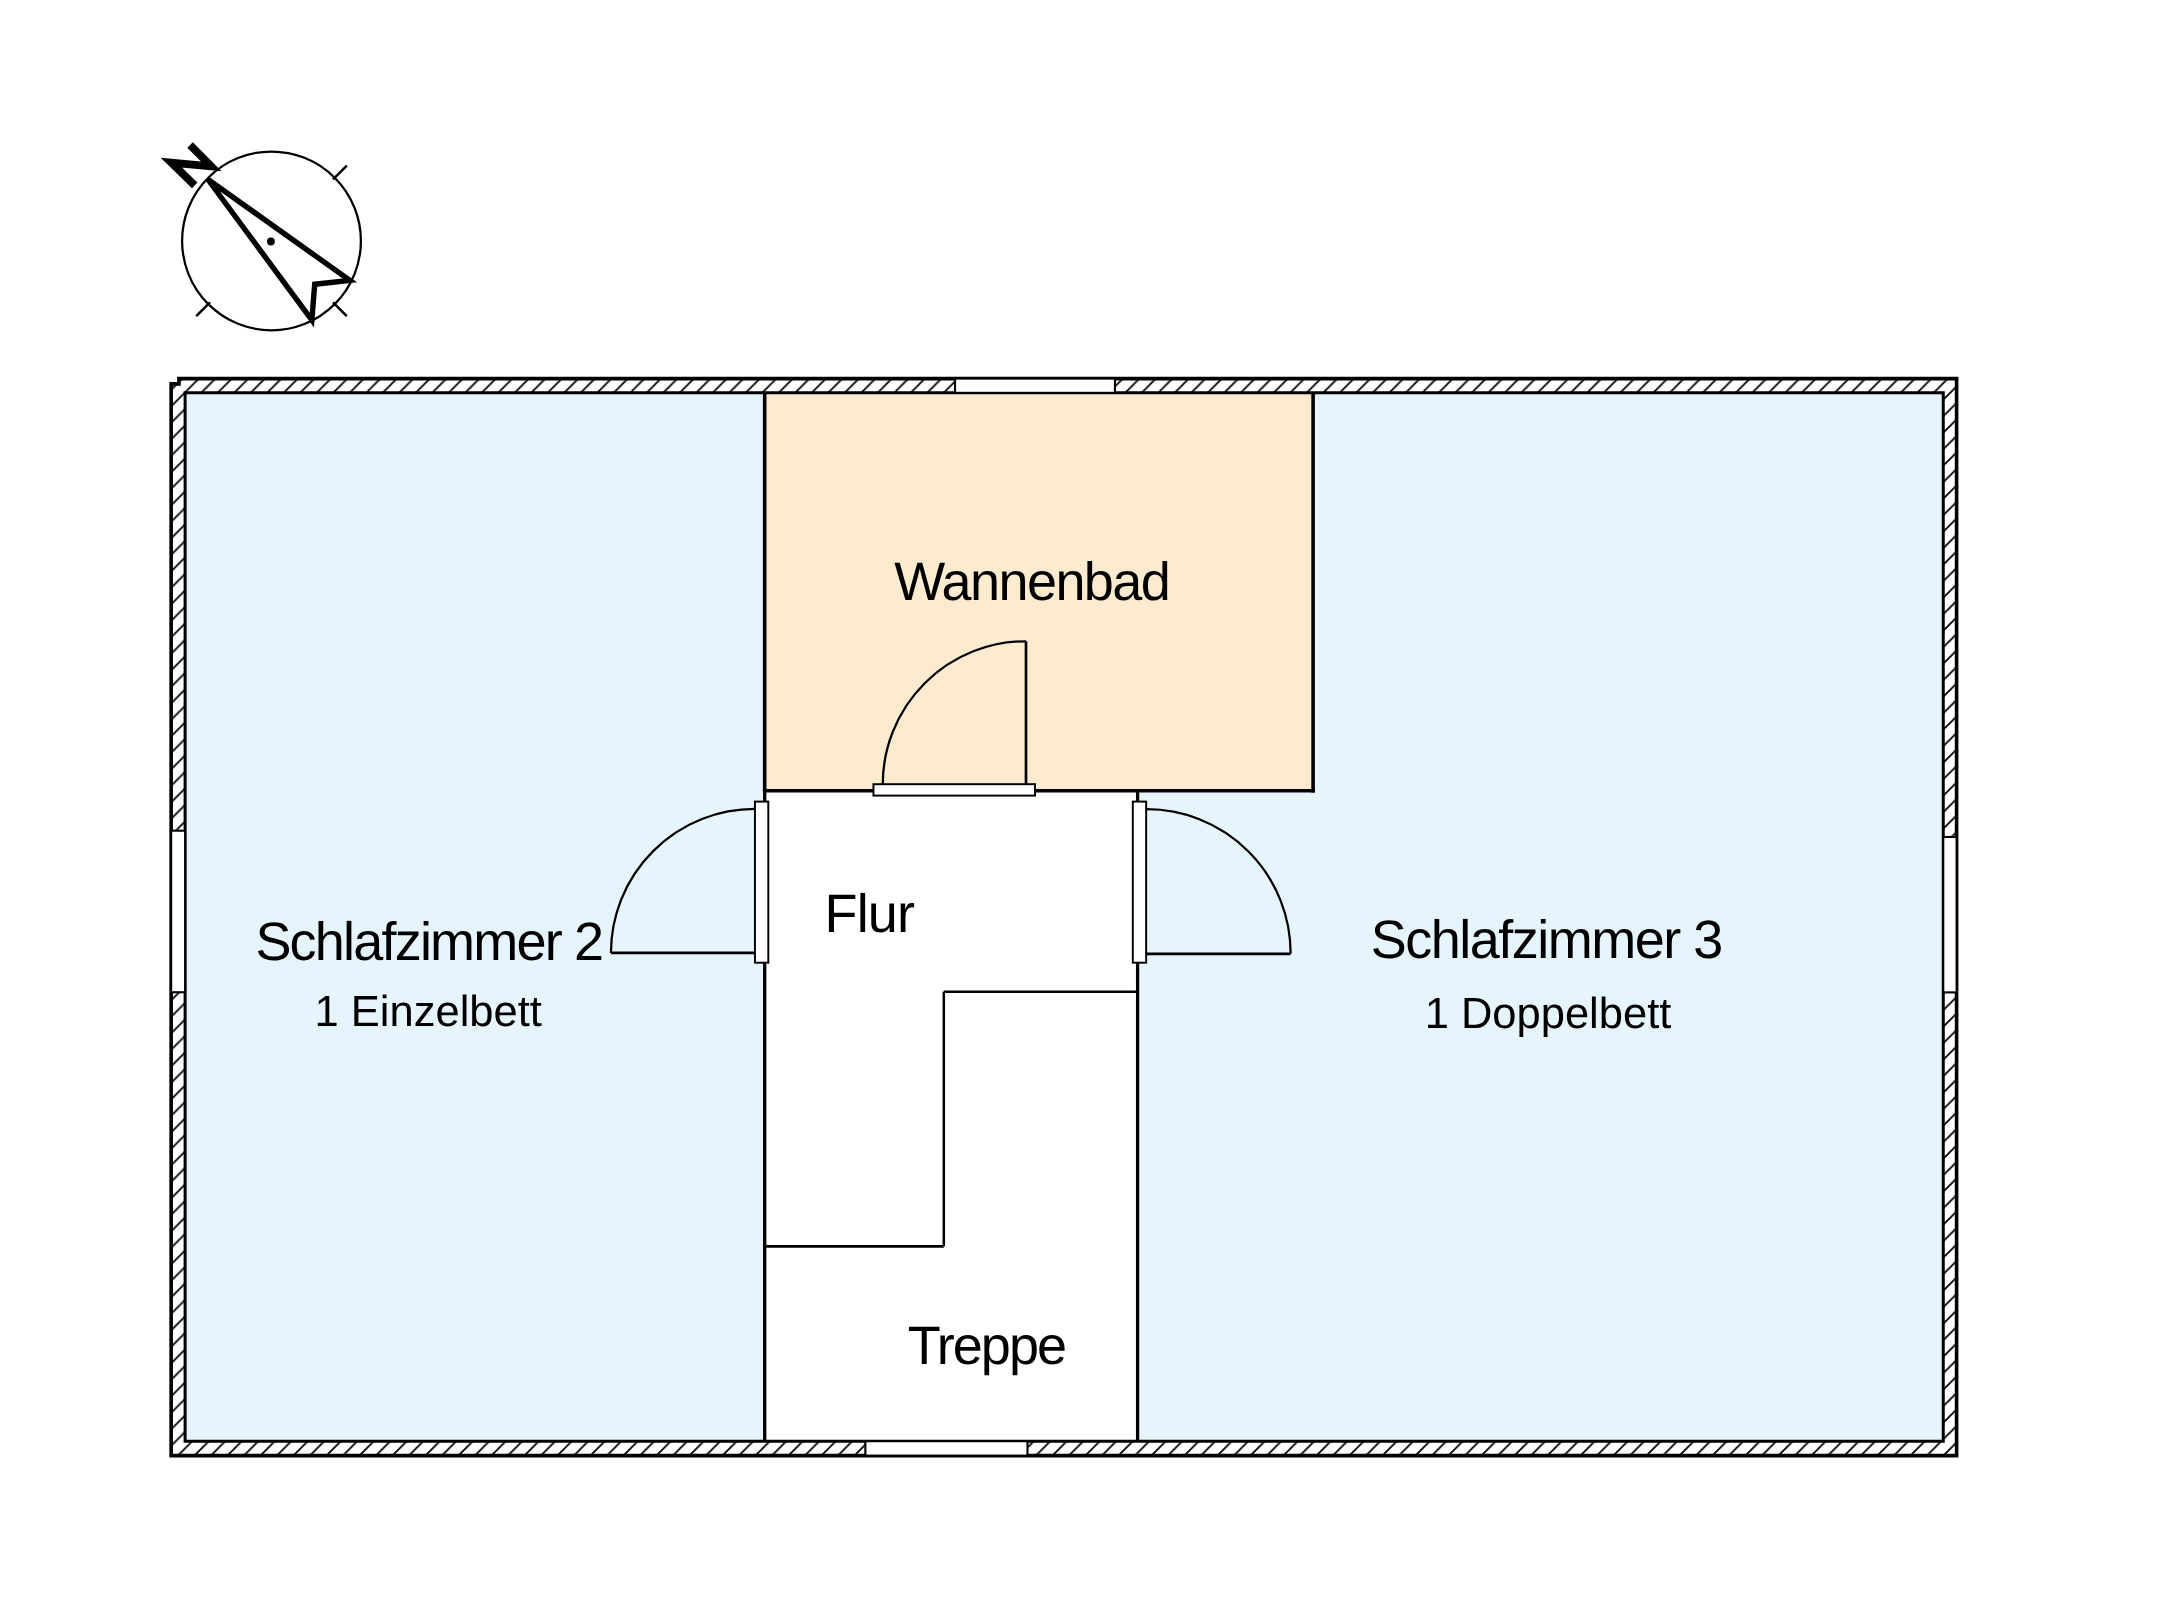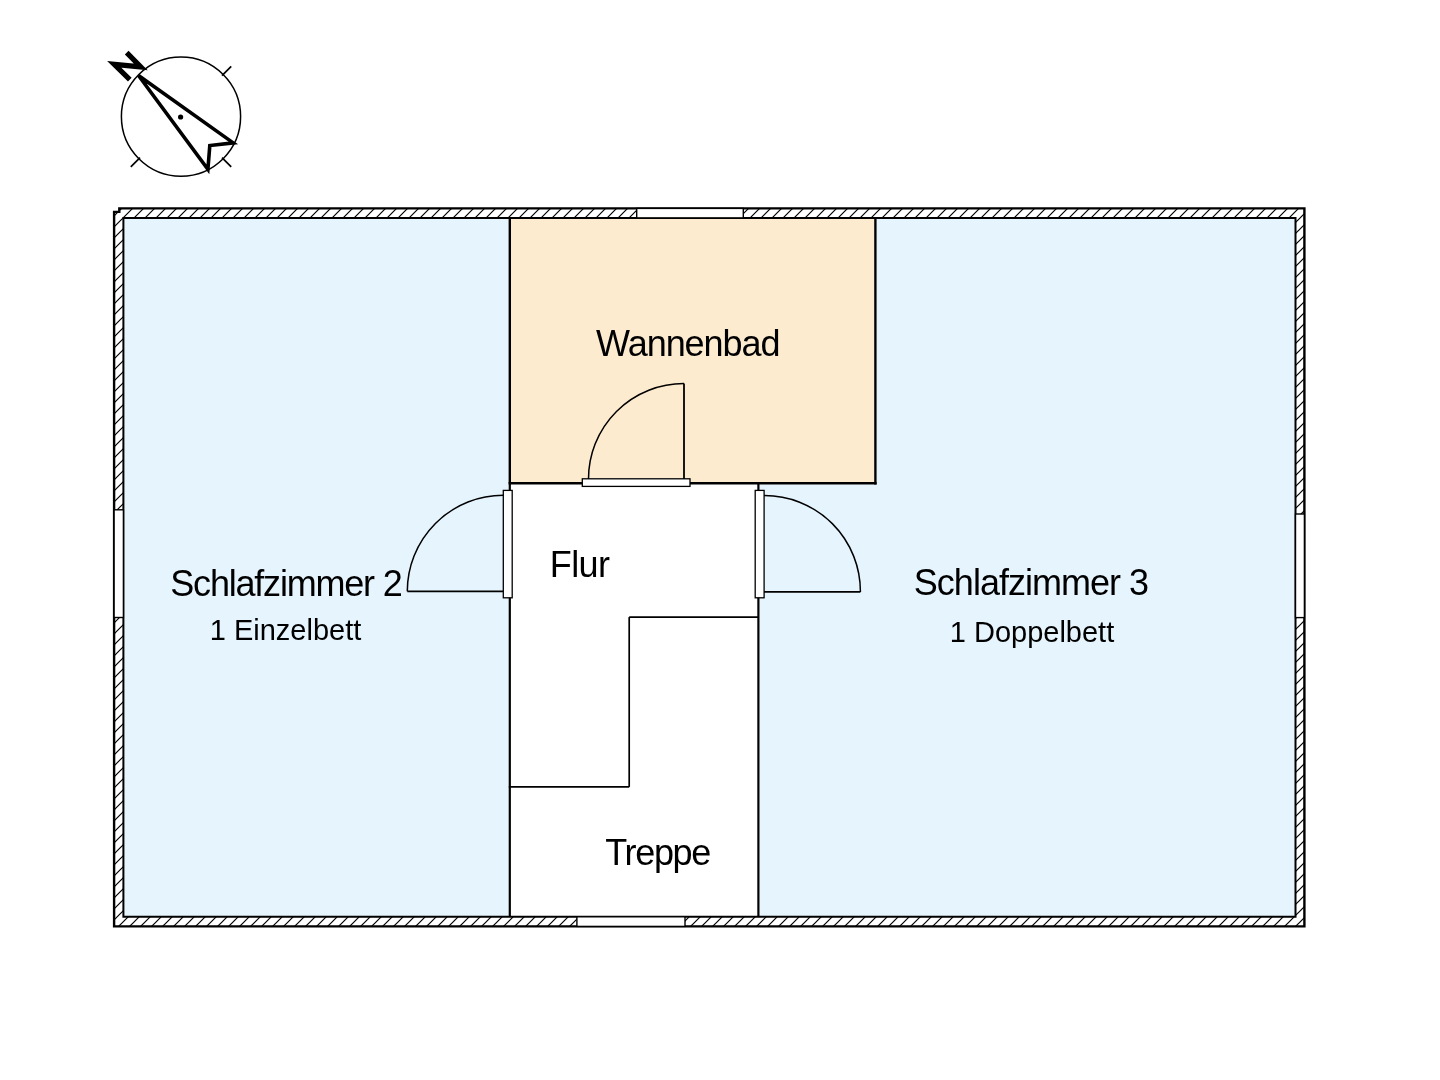--- a/index.html
+++ b/index.html
@@ -1,16 +1,16 @@
 <!DOCTYPE html>
 <html><head>
 <meta charset="utf-8">
 <style>
 html,body{margin:0;padding:0;background:#ffffff;}
-.page{position:relative;width:1440px;height:1016px;background:#ffffff;overflow:hidden;}
+.page{position:relative;width:1440px;height:1016px;background:#ffffff;overflow:hidden;margin-top:44px;}
 svg{position:absolute;top:0;left:0;}
 text{font-family:"Liberation Sans",sans-serif;fill:#000;}
 </style>
 </head>
 <body>
 <div class="page">
 <svg width="1440" height="1080" viewBox="0 0 1440 1080">
 <defs>
 <pattern id="hatch" patternUnits="userSpaceOnUse" width="11" height="11">
 <path d="M-3,3 L3,-3 M0,11 L11,0 M8,14 L14,8" stroke="#000000" stroke-width="1.2" fill="none"></path>

